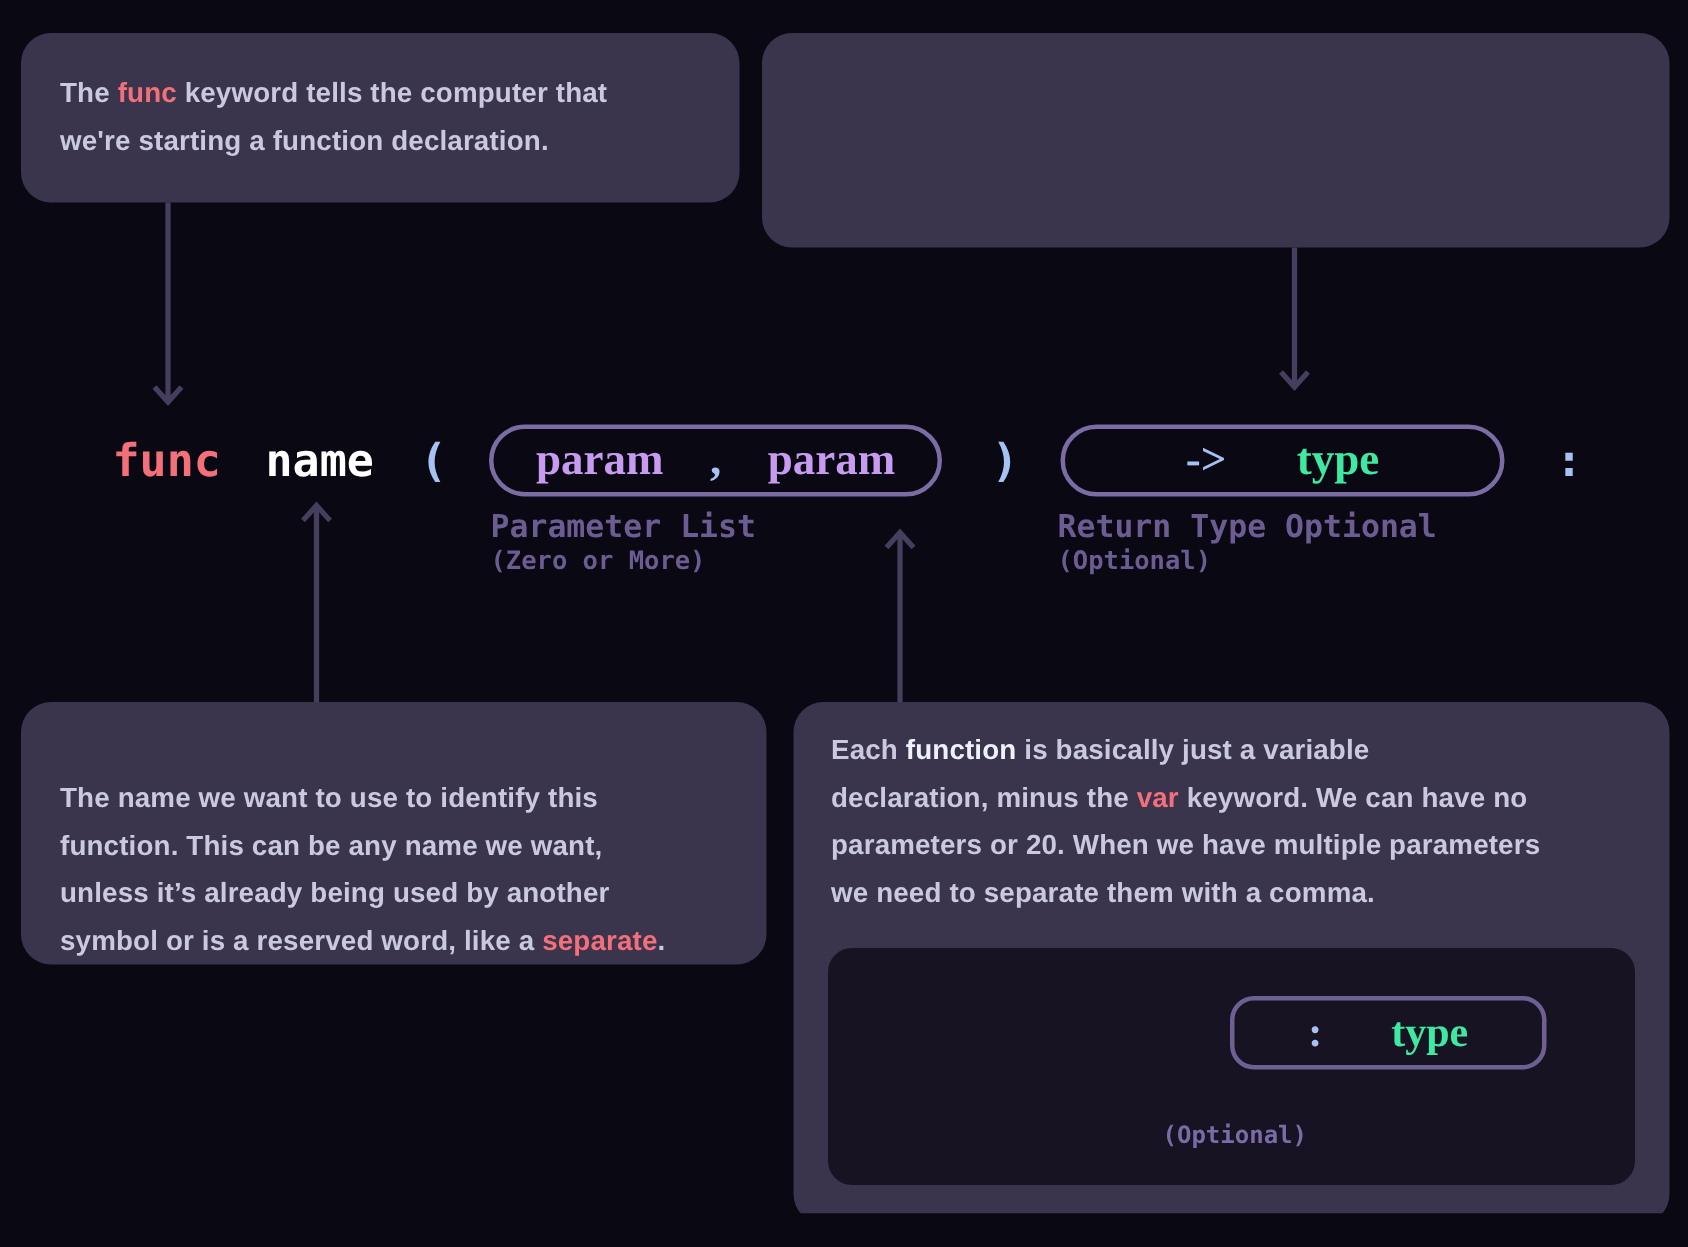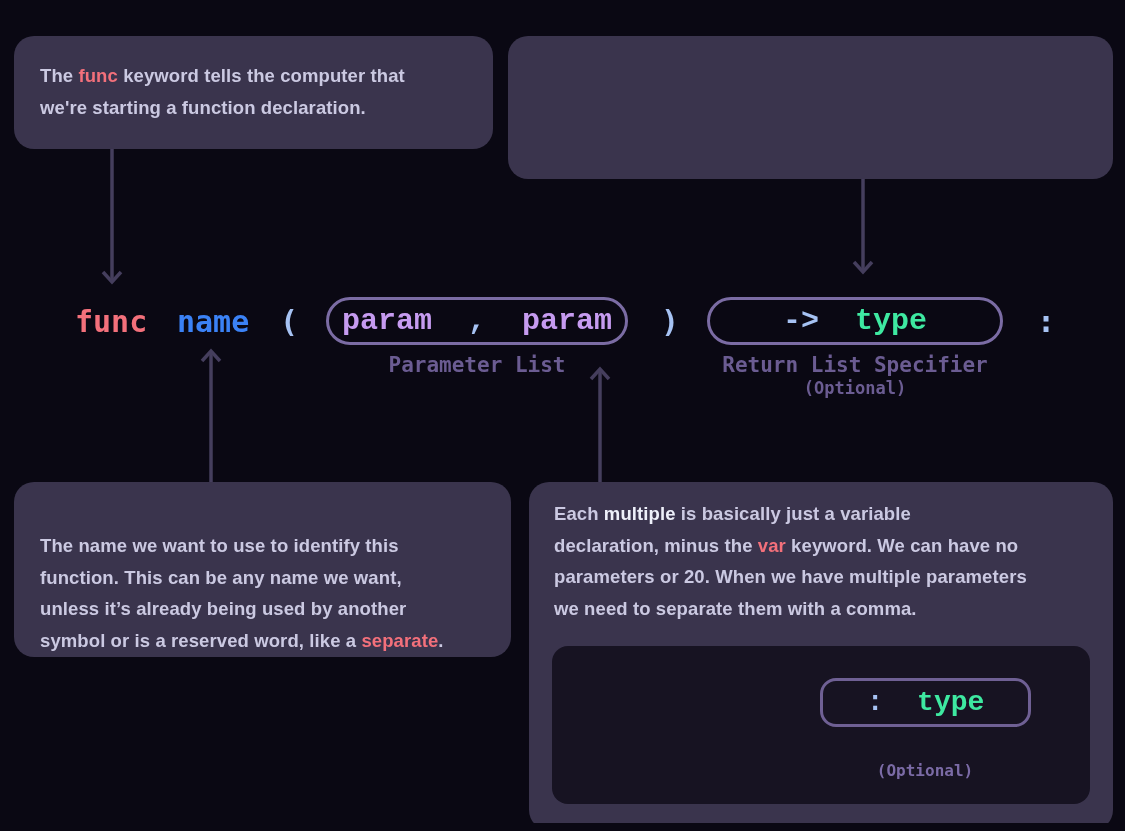--- a/index.html
+++ b/index.html
@@ -1,47 +1,46 @@
 <!DOCTYPE html>
 <html><head>
 <meta charset="utf-8">
 <style>
   html,body{margin:0;padding:0;background:#0a0813;}
   #canvas{
     position:relative;width:1125px;height:809px;background:#0a0813;overflow:hidden;
     font-family:"Liberation Sans",sans-serif;
-    margin-top:14px;
   }
   .callout{
     position:absolute;background:#3a344d;border-radius:20px;box-sizing:border-box;
   }
   .callout-text{
     position:absolute;white-space:pre;font-weight:bold;font-size:18.5px;
     line-height:31.5px;color:#cbc9e2;letter-spacing:0.1px;
   }
   .c-coral{color:#f3707b;}
   .c-green{color:#3ee9a1;}
   .c-white{color:#eef0fa;}
   .code{
     position:absolute;font-family:"DejaVu Sans Mono","Liberation Mono",monospace;
     font-weight:bold;font-size:30px;line-height:34px;white-space:pre;
   }
   .tok-keyword{color:#f3707b;}
-  .tok-name{color:#3b82f6;}
+  .tok-name{color:#ffffff;}
   .tok-punct{color:#a6c2f3;}
   .tok-param{color:#c69bf0;}
   .tok-type{color:#3ee9a1;}
   .pill{
     position:absolute;box-sizing:border-box;border:3px solid #7b6ca4;border-radius:24px;
     display:flex;align-items:center;justify-content:center;
-    font-family:Liberation Mono, monospace;font-weight:bold;font-size:30px;
+    font-family:Liberation Serif, serif;font-weight:bold;font-size:30px;gap:16px;
   }
   .pill span{white-space:pre;}
   .syntax-label{
-    position:absolute;text-align:center;font-family:"DejaVu Sans Mono","Liberation Mono",monospace;
+    position:absolute;text-align:left;font-family:"DejaVu Sans Mono","Liberation Mono",monospace;
     font-weight:bold;color:#6b5c92;white-space:pre;
   }
   .syntax-label.main{font-size:21px;}
   .syntax-label.sub{font-size:17px;}
   #inner-code-box{
     position:absolute;left:552px;top:632px;width:538px;height:158px;
     background:#171322;border-radius:16px;
   }
   #inner-pill{
     position:absolute;left:820px;top:664px;width:211px;height:49px;border-radius:16px;
@@ -81,21 +80,21 @@
 
   <div class="callout" style="left:508px;top:22px;width:605px;height:143px;"></div>
 
   <div class="callout" style="left:14px;top:468px;width:497px;height:175px;"></div>
   <div class="callout-text" style="left:40px;top:516px;">The name we want to use to identify this
 function. This can be any name we want,
 unless it’s already being used by another
 symbol or is a reserved word, like a <span class="c-coral">separate</span>.</div>
 
   <div class="callout" style="left:529px;top:468px;width:584px;height:348px;"></div>
-  <div class="callout-text" style="left:554px;top:484px;">Each <span class="c-white">multiple</span> is basically just a variable
+  <div class="callout-text" style="left:554px;top:484px;">Each <span class="c-white">function</span> is basically just a variable
 declaration, minus the <span class="c-coral">var</span> keyword. We can have no
 parameters or 20. When we have multiple parameters
 we need to separate them with a comma.</div>
 
   <span class="code tok-keyword" style="left:75px;top:291px;">func</span>
   <span class="code tok-name" style="left:177px;top:291px;">name</span>
   <span class="code tok-punct" style="left:280px;top:291px;">(</span>
 
   <div class="pill" style="left:326px;top:283px;width:302px;height:48px;">
     <span class="tok-param">param</span>
@@ -107,21 +106,22 @@
 
   <div class="pill" style="left:707px;top:283px;width:296px;height:48px;">
     <span class="tok-punct">-&gt;</span>
     <span>&nbsp;&nbsp;</span>
     <span class="tok-type">type</span>
   </div>
 
   <span class="code tok-punct" style="left:1037px;top:291px;">:</span>
 
   <div class="syntax-label main" style="left:327px;top:339px;width:300px;">Parameter List</div>
-  <div class="syntax-label main" style="left:705px;top:339px;width:300px;">Return List Specifier</div>
+  <div class="syntax-label sub" style="left:327px;top:364px;width:300px;">(Zero or More)</div>
+  <div class="syntax-label main" style="left:705px;top:339px;width:300px;">Return Type Optional</div>
   <div class="syntax-label sub" style="left:705px;top:364px;width:300px;">(Optional)</div>
 
   <div id="inner-code-box"></div>
   <div class="pill" id="inner-pill">
     <span class="tok-punct">:</span>
     <span>&nbsp;&nbsp;</span>
     <span class="tok-type">type</span>
   </div>
   <div class="syntax-label sub inner-label" style="left:775px;top:747px;width:300px;font-size:16px;">(Optional)</div>
 

